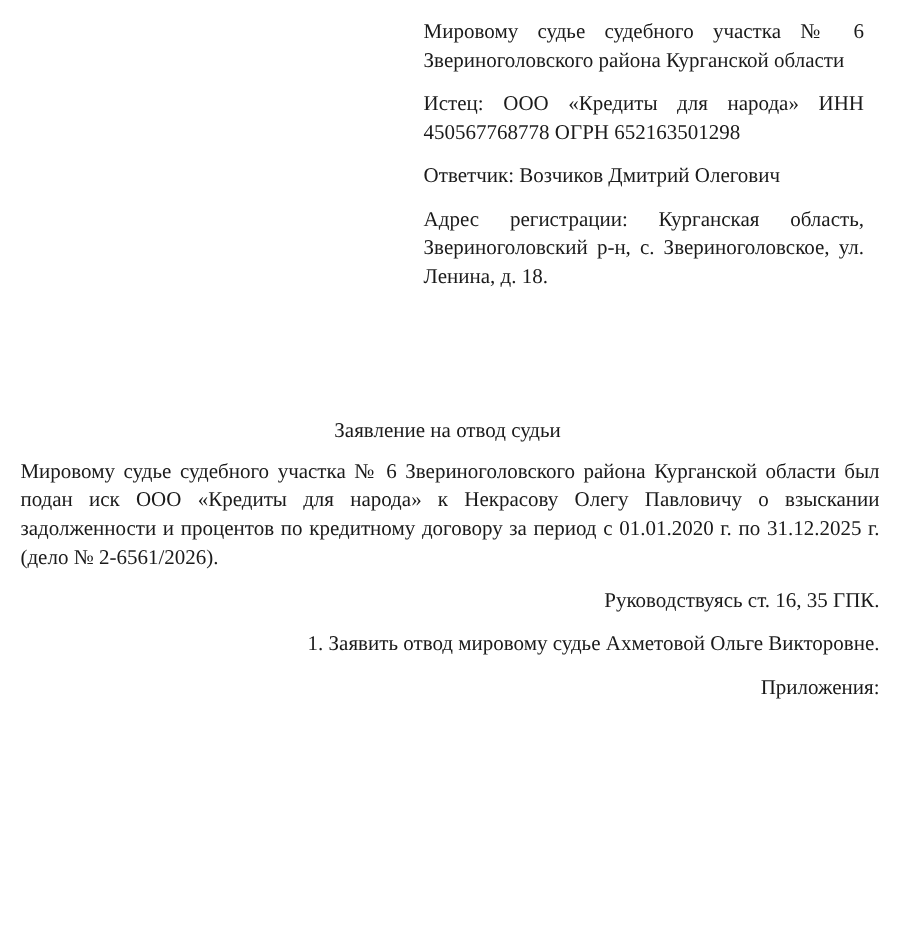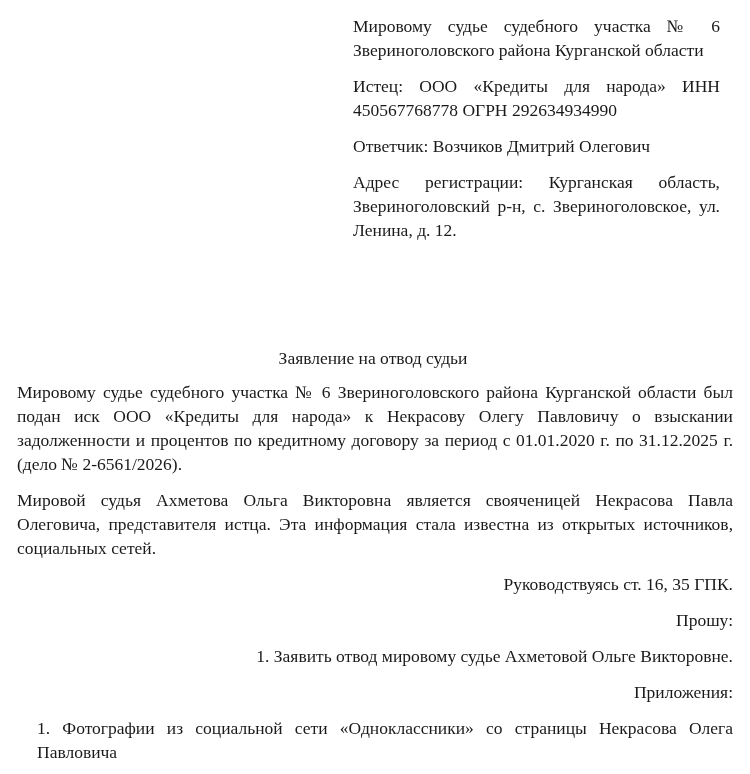--- a/index.html
+++ b/index.html
@@ -13,29 +13,26 @@
   .body p.last-left { text-align-last: left; }
   .body p.nojust { text-align: right; }
   .item { padding-left: 20px; }
   .item2 { padding-left: 20px; }
 </style>
 </head>
 <body>
 
 <div class="header">
   <p>Мировому судье судебного участка № 6 Звериноголовского района Курганской области</p>
-  <p>Истец: ООО «Кредиты для народа» ИНН 450567768778 ОГРН 292634934990</p>
+  <p>Истец: ООО «Кредиты для народа» ИНН 450567768778 ОГРН 652163501298</p>
   <p>Ответчик: Возчиков Дмитрий Олегович</p>
-  <p>Адрес регистрации: Курганская область, Звериноголовский р-н, с. Звериноголовское, ул. Ленина, д.  12.</p>
+  <p>Адрес регистрации: Курганская область, Звериноголовский р-н, с. Звериноголовское, ул. Ленина, д.  18.</p>
 </div>
 
 <div class="title">Заявление на отвод судьи</div>
 
 <div class="body">
   <p class="last-left">Мировому судье судебного участка № 6 Звериноголовского района Курганской области был подан иск ООО «Кредиты для народа» к Некрасову Олегу Павловичу о взыскании задолженности и процентов по кредитному договору за период с 01.01.2020 г. по 31.12.2025 г. (дело № 2-6561/2026).</p>
-  <p class="last-left">Мировой судья Ахметова Ольга Викторовна является свояченицей Некрасова Павла Олеговича, представителя истца. Эта информация стала известна из открытых источников, социальных сетей.</p>
   <p class="nojust">Руководствуясь ст. 16, 35 ГПК.</p>
-  <p class="nojust">Прошу:</p>
   <p class="nojust item">1. Заявить отвод мировому судье Ахметовой Ольге Викторовне.</p>
   <p class="nojust">Приложения:</p>
-  <p class="last-left item2">1. Фотографии из социальной сети «Одноклассники» со страницы Некрасова Олега Павловича</p>
 
 </div>
 
 </body></html>

